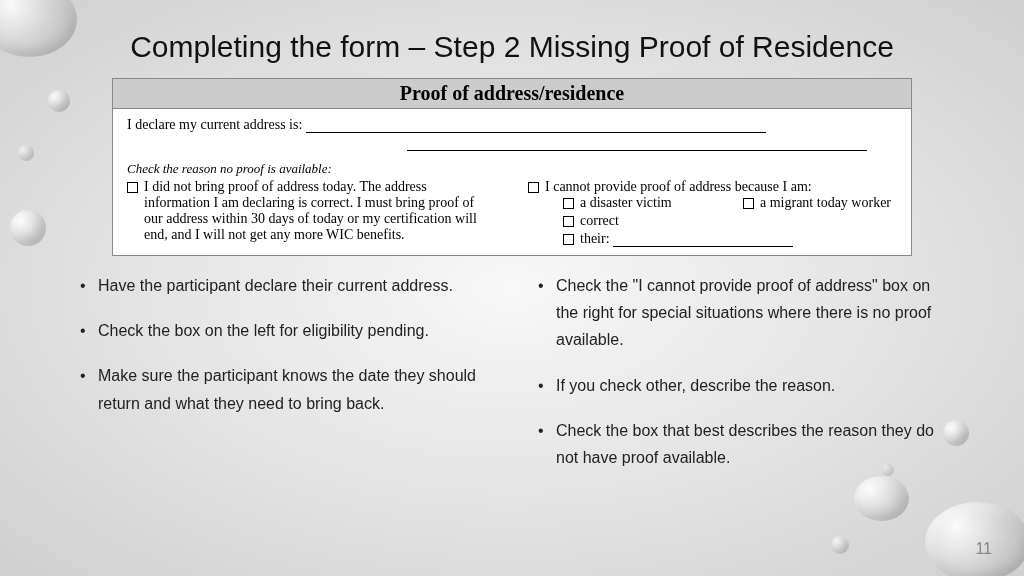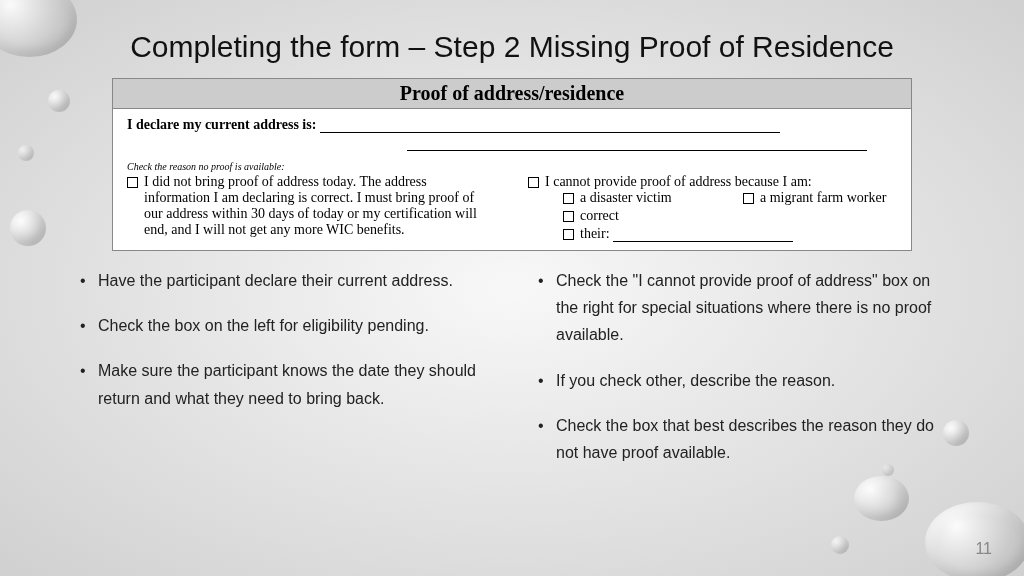--- a/index.html
+++ b/index.html
@@ -4,24 +4,24 @@
 <style>
 *{box-sizing:border-box;margin:0;padding:0}
 body{width:1024px;height:576px;font-family:"Segoe UI",Arial,sans-serif;overflow:hidden;position:relative;background:radial-gradient(ellipse at center,#f8f8f8 0%,#d0d0d0 100%)}
 .bubbles{position:absolute;inset:0;z-index:0}
 .bub{position:absolute;border-radius:50%;background:radial-gradient(circle at 30% 30%,rgba(255,255,255,.9),rgba(180,180,180,.3) 60%,rgba(120,120,120,.25));box-shadow:inset -4px -4px 12px rgba(0,0,0,.15),inset 4px 4px 12px rgba(255,255,255,.6)}
 .slide{position:relative;z-index:1;padding:30px 80px 20px}
 .title{font-size:30px;font-weight:400;text-align:center;margin-bottom:14px;color:#111}
 .formbox{background:#fff;border:1px solid #888;margin:0 auto;width:800px;font-family:"Times New Roman",serif;font-size:14px}
 .formhead{background:#ccc;border-bottom:1px solid #888;text-align:center;font-weight:bold;padding:3px;font-size:20px}
 .formbody{padding:8px 14px 4px}
-.declare{font-weight:bold;margin-bottom:4px}
+.declare{font-weight:normal;margin-bottom:4px}
 .declare .ln{display:inline-block;border-bottom:1px solid #000;width:460px;vertical-align:bottom}
 .ln2{border-bottom:1px solid #000;width:460px;height:14px;margin-left:280px;margin-bottom:10px}
-.checkhdr{font-style:italic;margin-bottom:2px;font-size:10px}
+.checkhdr{font-style:italic;margin-bottom:2px;font-size:13px}
 .cols{display:flex;gap:32px}
 .col{flex:1}
 .cb{display:flex;align-items:flex-start;gap:6px;margin-bottom:2px}
 .box{width:11px;height:11px;border:1.3px solid #000;flex-shrink:0;margin-top:3px}
 .sub{margin-left:18px}
 .subrow{display:flex;gap:30px}
 .oln{display:inline-block;border-bottom:1px solid #000;width:180px;vertical-align:bottom}
 .bullets{display:flex;gap:52px;margin-top:16px;font-size:16px;color:#222}
 .bcol{flex:1}
 .bcol ul{list-style:none}
@@ -68,21 +68,21 @@
             <div style="flex:1">
               <div>I cannot provide proof of address because I am:</div>
               <div class="sub">
                 <div class="subrow">
                   <div class="cb" style="width:150px">
                       <div class="box"></div>
                       <span>a disaster victim</span>
                     </div>
                   <div class="cb">
                       <div class="box"></div>
-                      <span>a migrant farm worker</span>
+                      <span>a migrant today worker</span>
                     </div>
                 </div>
                 <div class="cb">
                     <div class="box"></div>
                     <span>correct</span>
                   </div>
                 <div class="cb">
                     <div class="box"></div>
                     <span><span>their:</span> <span class="oln"></span></span>
                   </div>

